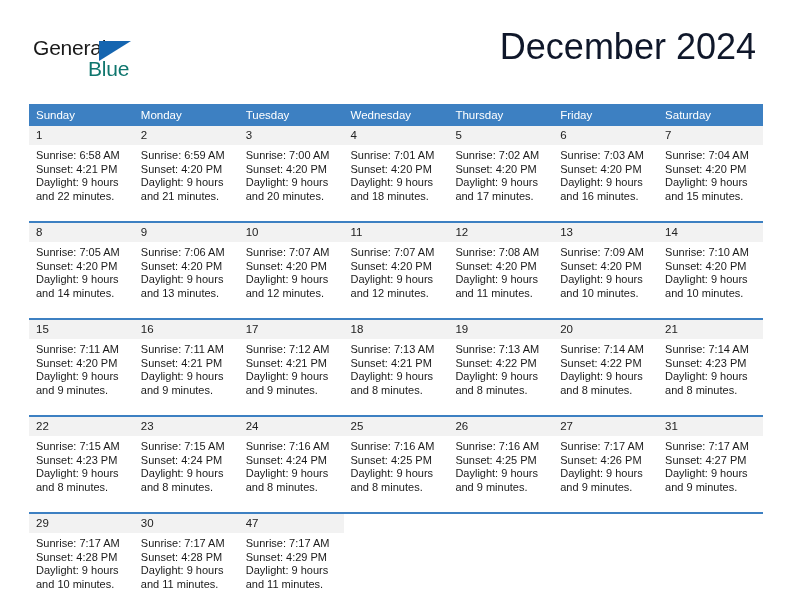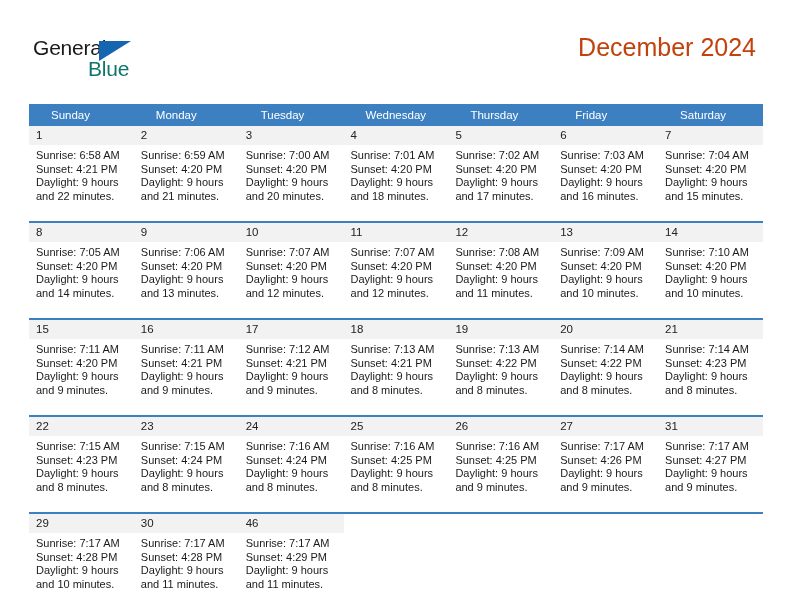--- a/index.html
+++ b/index.html
@@ -67,22 +67,22 @@
     font-family: "Liberation Sans", sans-serif;
   }
 
   .title-block {
     position: absolute;
     right: 36px;
     top: 30px;
     text-align: right;
   }
   .cal-title {
-    font-size: 25px;
-    color: #c2410c;
+    font-size: 36px;
+    color: #0f172a;
     line-height: 34px;
     white-space: nowrap;
   }
   .cal-subtitle {
     font-size: 15px;
     color: #222222;
     line-height: 22px;
     margin-top: 5px;
     white-space: nowrap;
   }
@@ -96,21 +96,21 @@
     border-collapse: collapse;
     table-layout: fixed;
   }
 
   .calendar th {
     background: #3d80c2;
     color: #ffffff;
     font-size: 11.5px;
     font-weight: normal;
     text-align: left;
-    padding: 5px 0 5px 22px;
+    padding: 5px 0 5px 7px;
     height: 12px;
     border: none;
   }
 
   .calendar td {
     width: 104.85px;
     vertical-align: top;
     padding: 0;
     border: none;
     background: #ffffff;
@@ -468,21 +468,21 @@
           <td>
             <div class="daynum">30</div>
             <div class="dayinfo">
               <div>Sunrise: 7:17 AM</div>
               <div>Sunset: 4:28 PM</div>
               <div>Daylight: 9 hours</div>
               <div>and 11 minutes.</div>
             </div>
           </td>
           <td>
-            <div class="daynum">46</div>
+            <div class="daynum">47</div>
             <div class="dayinfo">
               <div>Sunrise: 7:17 AM</div>
               <div>Sunset: 4:29 PM</div>
               <div>Daylight: 9 hours</div>
               <div>and 11 minutes.</div>
             </div>
           </td>
           <td class="empty">
             <div class="daynum"></div>
             <div class="dayinfo">

